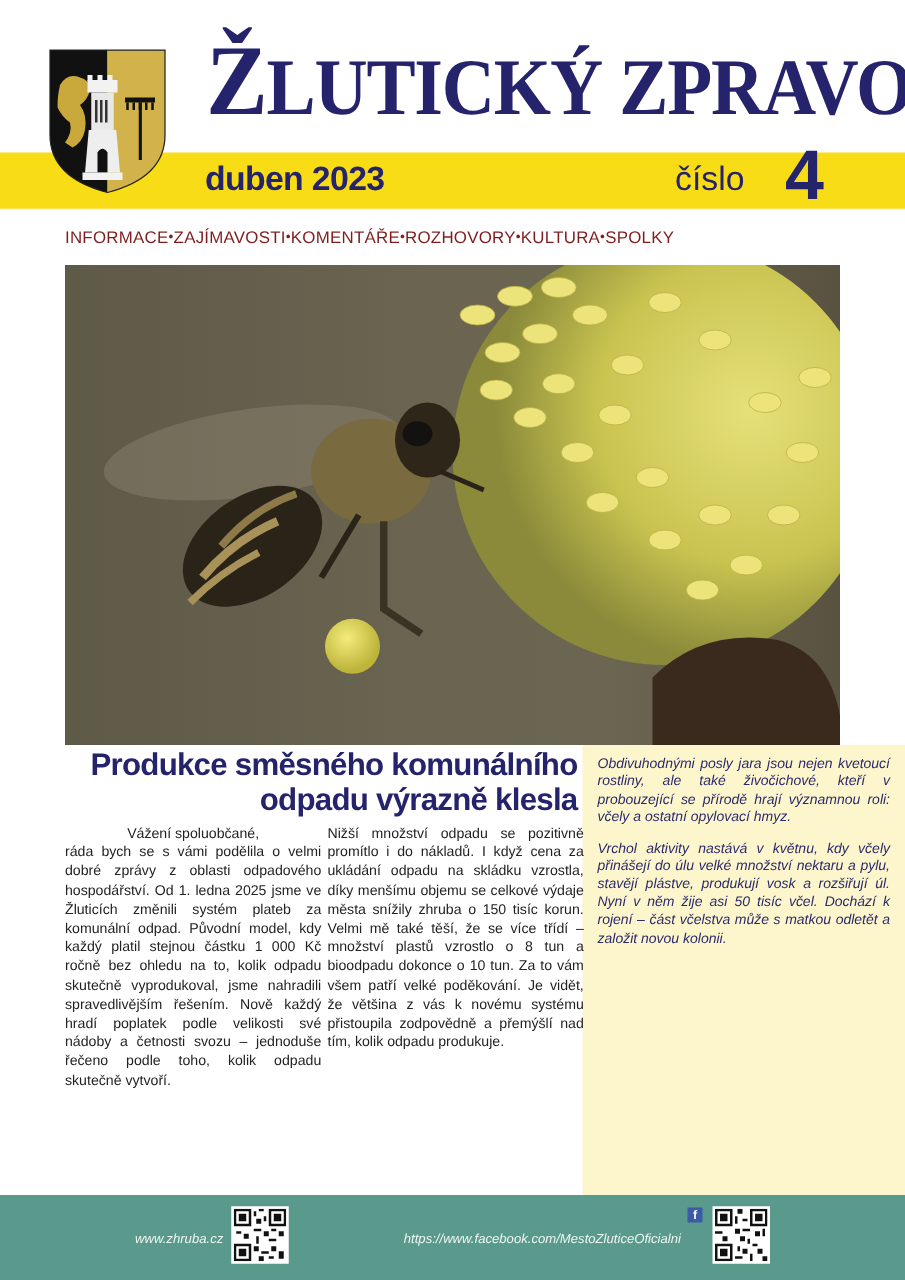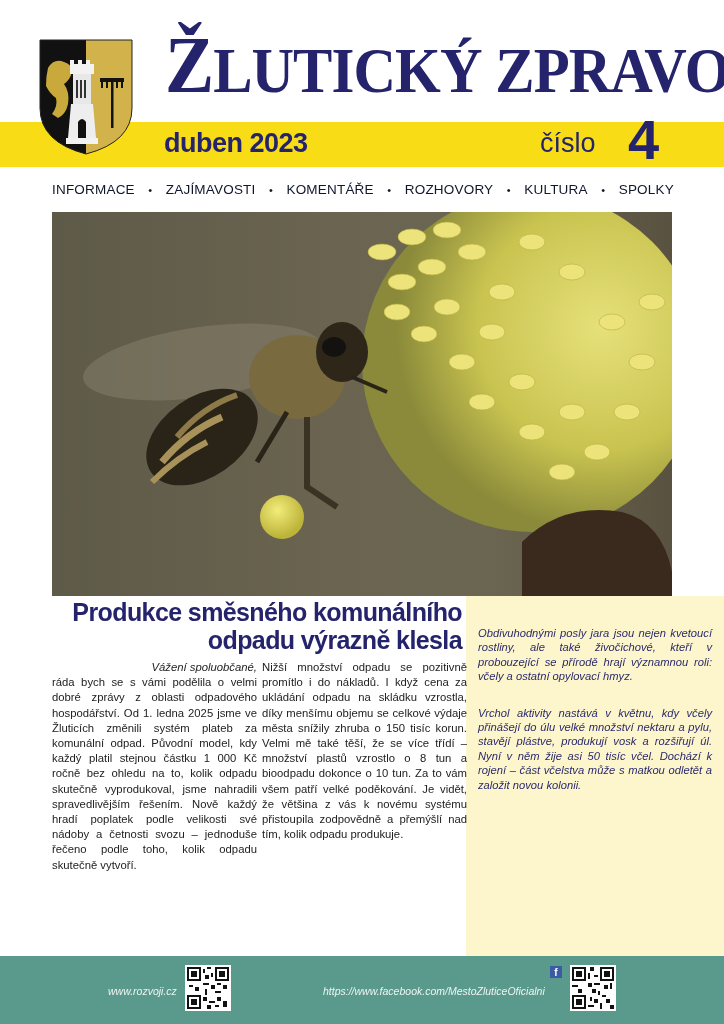--- a/index.html
+++ b/index.html
@@ -26,22 +26,22 @@
     position: absolute; left: 540px; top: 128px; font-family: "Liberation Sans", sans-serif;
     font-weight: normal; font-size: 27px; color: #24236b;
   }
   .issue-number {
     position: absolute; left: 628px; top: 110px; font-family: "Liberation Sans", sans-serif;
     font-weight: bold; font-size: 56px; color: #24236b; line-height: 60px;
   }
 
   .sections-nav {
     position: absolute; left: 52px; top: 182px; width: 622px;
-    display: flex; justify-content: space-between; align-items: center;
-    font-family: "Liberation Sans", sans-serif; font-size: 13.5px; color: #0f172a; letter-spacing: 0.2px;
+    display: flex; align-items: center;
+    font-family: "Liberation Sans", sans-serif; font-size: 13.5px; color: #7f1d1d; letter-spacing: 0.2px;
   }
   .sections-nav .sep { font-size: 11px; }
 
   .hero-photo {
     position: absolute; left: 52px; top: 212px; width: 620px; height: 384px; overflow: hidden;
     background: linear-gradient(90deg, #5e5a48 0%, #6a6450 45%, #6b6651 70%, #5a5240 100%);
   }
 
   .sidebar-bg { position: absolute; left: 466px; top: 596px; width: 258px; height: 360px; background: #fdf6cd; }
 
@@ -59,21 +59,21 @@
   .article-col p { margin: 0; }
   .col-1 { left: 52px; }
   .col-2 { left: 262px; }
   .continued { text-align: right; font-style: italic; margin-top: 2px !important; }
 
   .sidebar-text {
     position: absolute; left: 478px; top: 604px; width: 234px;
     font-family: "Liberation Sans", sans-serif; font-style: italic; font-size: 11.2px;
     line-height: 14.4px; color: #2b2a6b; text-align: justify;
   }
-  .sidebar-text p { margin-bottom: 10px; margin-top: 22px; }
+  .sidebar-text p { margin-bottom: 10px; }
 
   .footer { position: absolute; left: 0; top: 956px; width: 724px; height: 68px; background: #5a9a8c; }
   .footer-web {
     position: absolute; left: 108px; top: 985px; font-family: "Liberation Sans", sans-serif;
     font-style: italic; font-size: 10.5px; color: #eef5f2;
   }
   .footer-fb {
     position: absolute; left: 323px; top: 985px; font-family: "Liberation Sans", sans-serif;
     font-style: italic; font-size: 10.5px; color: #eef5f2;
   }
@@ -207,35 +207,35 @@
 
     <circle cx="230" cy="305" r="22" fill="url(#ball)"></circle>
   </svg>
 </div>
 
 <div class="sidebar-bg"></div>
 
 <h1 class="headline">Produkce směsného komunálního odpadu výrazně klesla</h1>
 
 <div class="article-col col-1">
-  <p style="text-align:right;font-style:italic;">Vážení spoluobčané,</p>
+  <p style="text-align:center;">Vážení spoluobčané,</p>
   <p>ráda bych se s vámi podělila o velmi dobré zprávy z oblasti odpadového hospodářství. Od 1. ledna 2025 jsme ve Žluticích změnili systém plateb za komunální odpad. Původní model, kdy každý platil stejnou částku 1 000 Kč ročně bez ohledu na to, kolik odpadu skutečně vyprodukoval, jsme nahradili spravedlivějším řešením. Nově každý hradí poplatek podle velikosti své nádoby a četnosti svozu – jednoduše řečeno podle toho, kolik odpadu skutečně vytvoří.</p>
 </div>
 
 <div class="article-col col-2">
   <p>Nižší množství odpadu se pozitivně promítlo i do nákladů. I když cena za ukládání odpadu na skládku vzrostla, díky menšímu objemu se celkové výdaje města snížily zhruba o 150 tisíc korun. Velmi mě také těší, že se více třídí – množství plastů vzrostlo o 8 tun a bioodpadu dokonce o 10 tun. Za to vám všem patří velké poděkování. Je vidět, že většina z vás k novému systému přistoupila zodpovědně a přemýšlí nad tím, kolik odpadu produkuje.</p>
 </div>
 
 <div class="sidebar-text">
   <p>Obdivuhodnými posly jara jsou nejen kvetoucí rostliny, ale také živočichové, kteří v probouzející se přírodě hrají významnou roli: včely a ostatní opylovací hmyz.</p>
   <p>Vrchol aktivity nastává v květnu, kdy včely přinášejí do úlu velké množství nektaru a pylu, stavějí plástve, produkují vosk a rozšiřují úl. Nyní v něm žije asi 50 tisíc včel. Dochází k rojení – část včelstva může s matkou odletět a založit novou kolonii.</p>
 </div>
 
 <footer class="footer"></footer>
-<a class="footer-web">www.rozvoji.cz</a>
+<a class="footer-web">www.zhruba.cz</a>
 <svg class="qr qr-1" viewBox="0 0 21 21">
   <rect width="21" height="21" fill="#fff"></rect>
   <g fill="#111">
     <rect x="0" y="0" width="7" height="7"></rect>
       <rect x="1" y="1" width="5" height="5" fill="#fff"></rect>
       <rect x="2" y="2" width="3" height="3"></rect>
     <rect x="14" y="0" width="7" height="7"></rect>
       <rect x="15" y="1" width="5" height="5" fill="#fff"></rect>
       <rect x="16" y="2" width="3" height="3"></rect>
     <rect x="0" y="14" width="7" height="7"></rect>

